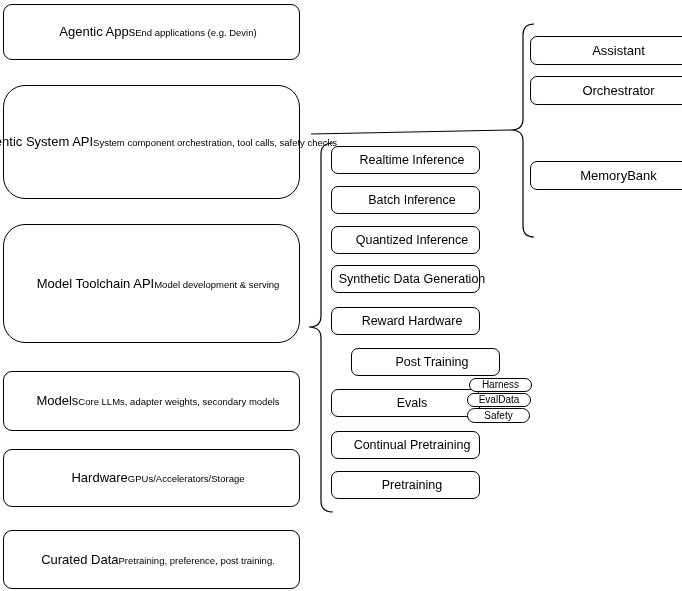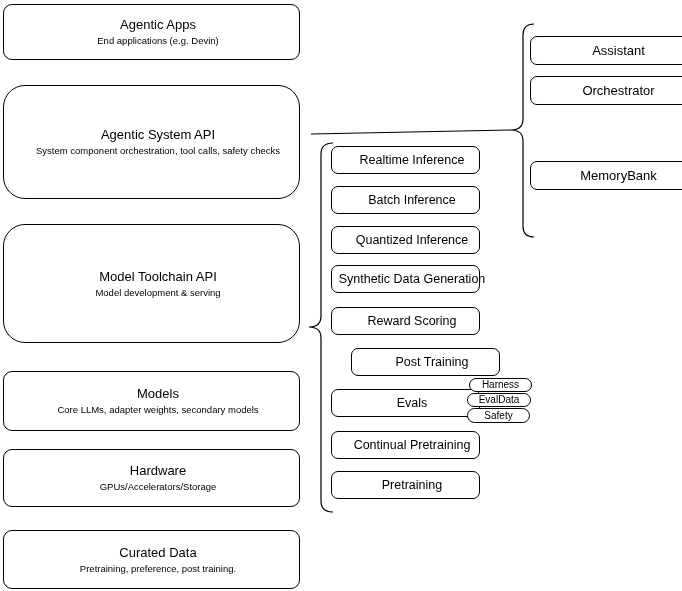--- a/index.html
+++ b/index.html
@@ -10,21 +10,21 @@
     font-family:"Liberation Sans", sans-serif;
     color:#000;
     overflow:hidden;
   }
   .node{
     position:absolute;
     box-sizing:border-box;
     background:#ffffff;
     border:1px solid #000;
     display:flex;
-    flex-direction:column;
+    flex-direction:row;
     align-items:center;
     justify-content:center;
     text-align:center;
     padding-left:13px;
   }
   .left-node{left:3px;width:297px;}
   .node-title{font-size:13px;line-height:16px;white-space:nowrap;}
   .node-subtitle{font-size:9.5px;line-height:12px;margin-top:2px;white-space:nowrap;}
   .mid-node{left:331px;width:149px;height:28px;border-radius:7px;}
   .mid-node .node-label{font-size:12.5px;white-space:nowrap;}
@@ -93,21 +93,21 @@
   <div class="node mid-node" style="top:186px;">
     <div class="node-label">Batch Inference</div>
   </div>
   <div class="node mid-node" style="top:226px;">
     <div class="node-label">Quantized Inference</div>
   </div>
   <div class="node mid-node" style="top:265px;">
     <div class="node-label">Synthetic Data Generation</div>
   </div>
   <div class="node mid-node" style="top:307px;">
-    <div class="node-label">Reward Scoring</div>
+    <div class="node-label">Reward Hardware</div>
   </div>
   <div class="node mid-node" style="top:348px;margin-left:20px;">
     <div class="node-label">Post Training</div>
   </div>
   <div class="node mid-node" style="top:389px;">
     <div class="node-label">Evals</div>
   </div>
   <div class="node mid-node" style="top:431px;">
     <div class="node-label">Continual Pretraining</div>
   </div>

